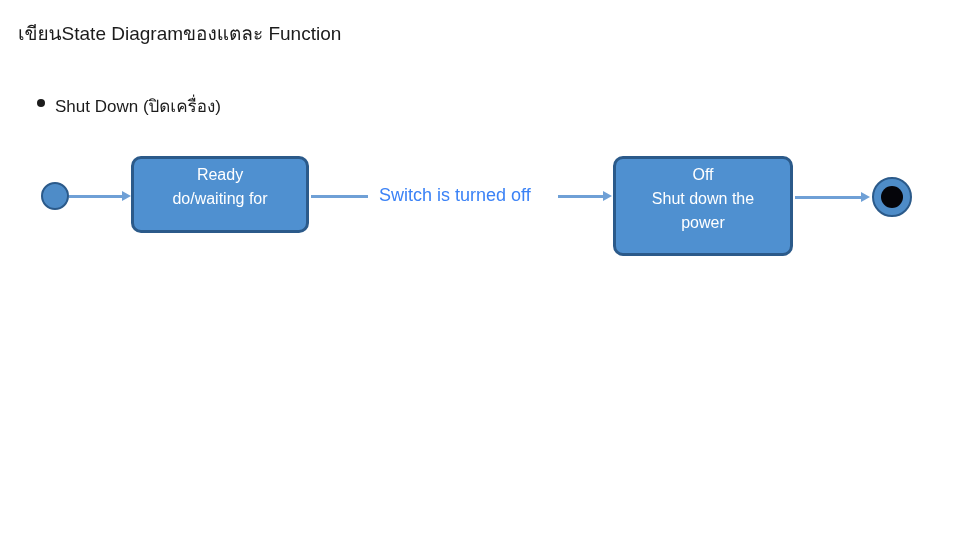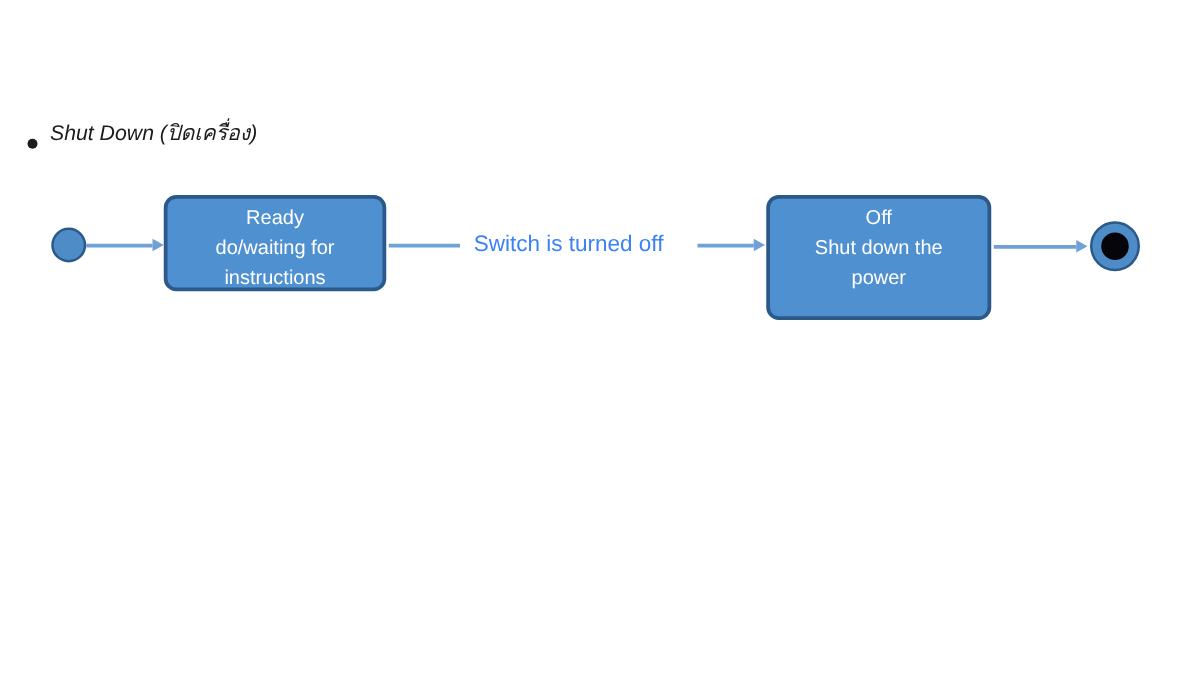--- a/index.html
+++ b/index.html
@@ -17,25 +17,24 @@
   .slide-title {
     position: absolute;
     left: 18px;
     top: 18px;
     font-size: 19px;
     color: #1c1c1c;
     white-space: nowrap;
   }
   .bullet-row {
     position: absolute;
-    left: 22px;
+    left: 37px;
     top: 92px;
     display: flex;
-    align-items: flex-end;
-    font-style: italic;
+    align-items: flex-start;
   }
   .bullet-dot {
     width: 8px;
     height: 8px;
     border-radius: 50%;
     background: #1c1c1c;
     margin-top: 7px;
     margin-right: 10px;
     flex: 0 0 auto;
   }
@@ -124,35 +123,35 @@
     font-size: 18px;
     color: #3b82f6;
     white-space: nowrap;
   }
 </style>
 </head>
 <body>
 
 <div class="slide">
 
+  <div class="slide-title">เขียนState Diagramของแตละ Function</div>
 
   <div class="bullet-row">
     <div class="bullet-dot"></div>
     <div class="bullet-text">Shut Down (ปิดเครื่อง)</div>
   </div>
 
   <div class="node-circle initial-state"></div>
 
   <div class="connector" style="left:69px; top:195px; width:53px;"></div>
   <div class="arrowhead" style="left:122px; top:191px;"></div>
 
   <div class="state-box ready-box">
     <div class="state-title">Ready</div>
     <div class="state-line">do/waiting for</div>
-    <div class="state-line">instructions</div>
   </div>
 
   <div class="connector" style="left:311px; top:195px; width:57px;"></div>
 
   <div class="transition-label">Switch is turned off</div>
 
   <div class="connector" style="left:558px; top:195px; width:45px;"></div>
   <div class="arrowhead" style="left:603px; top:191px;"></div>
 
   <div class="state-box off-box">

